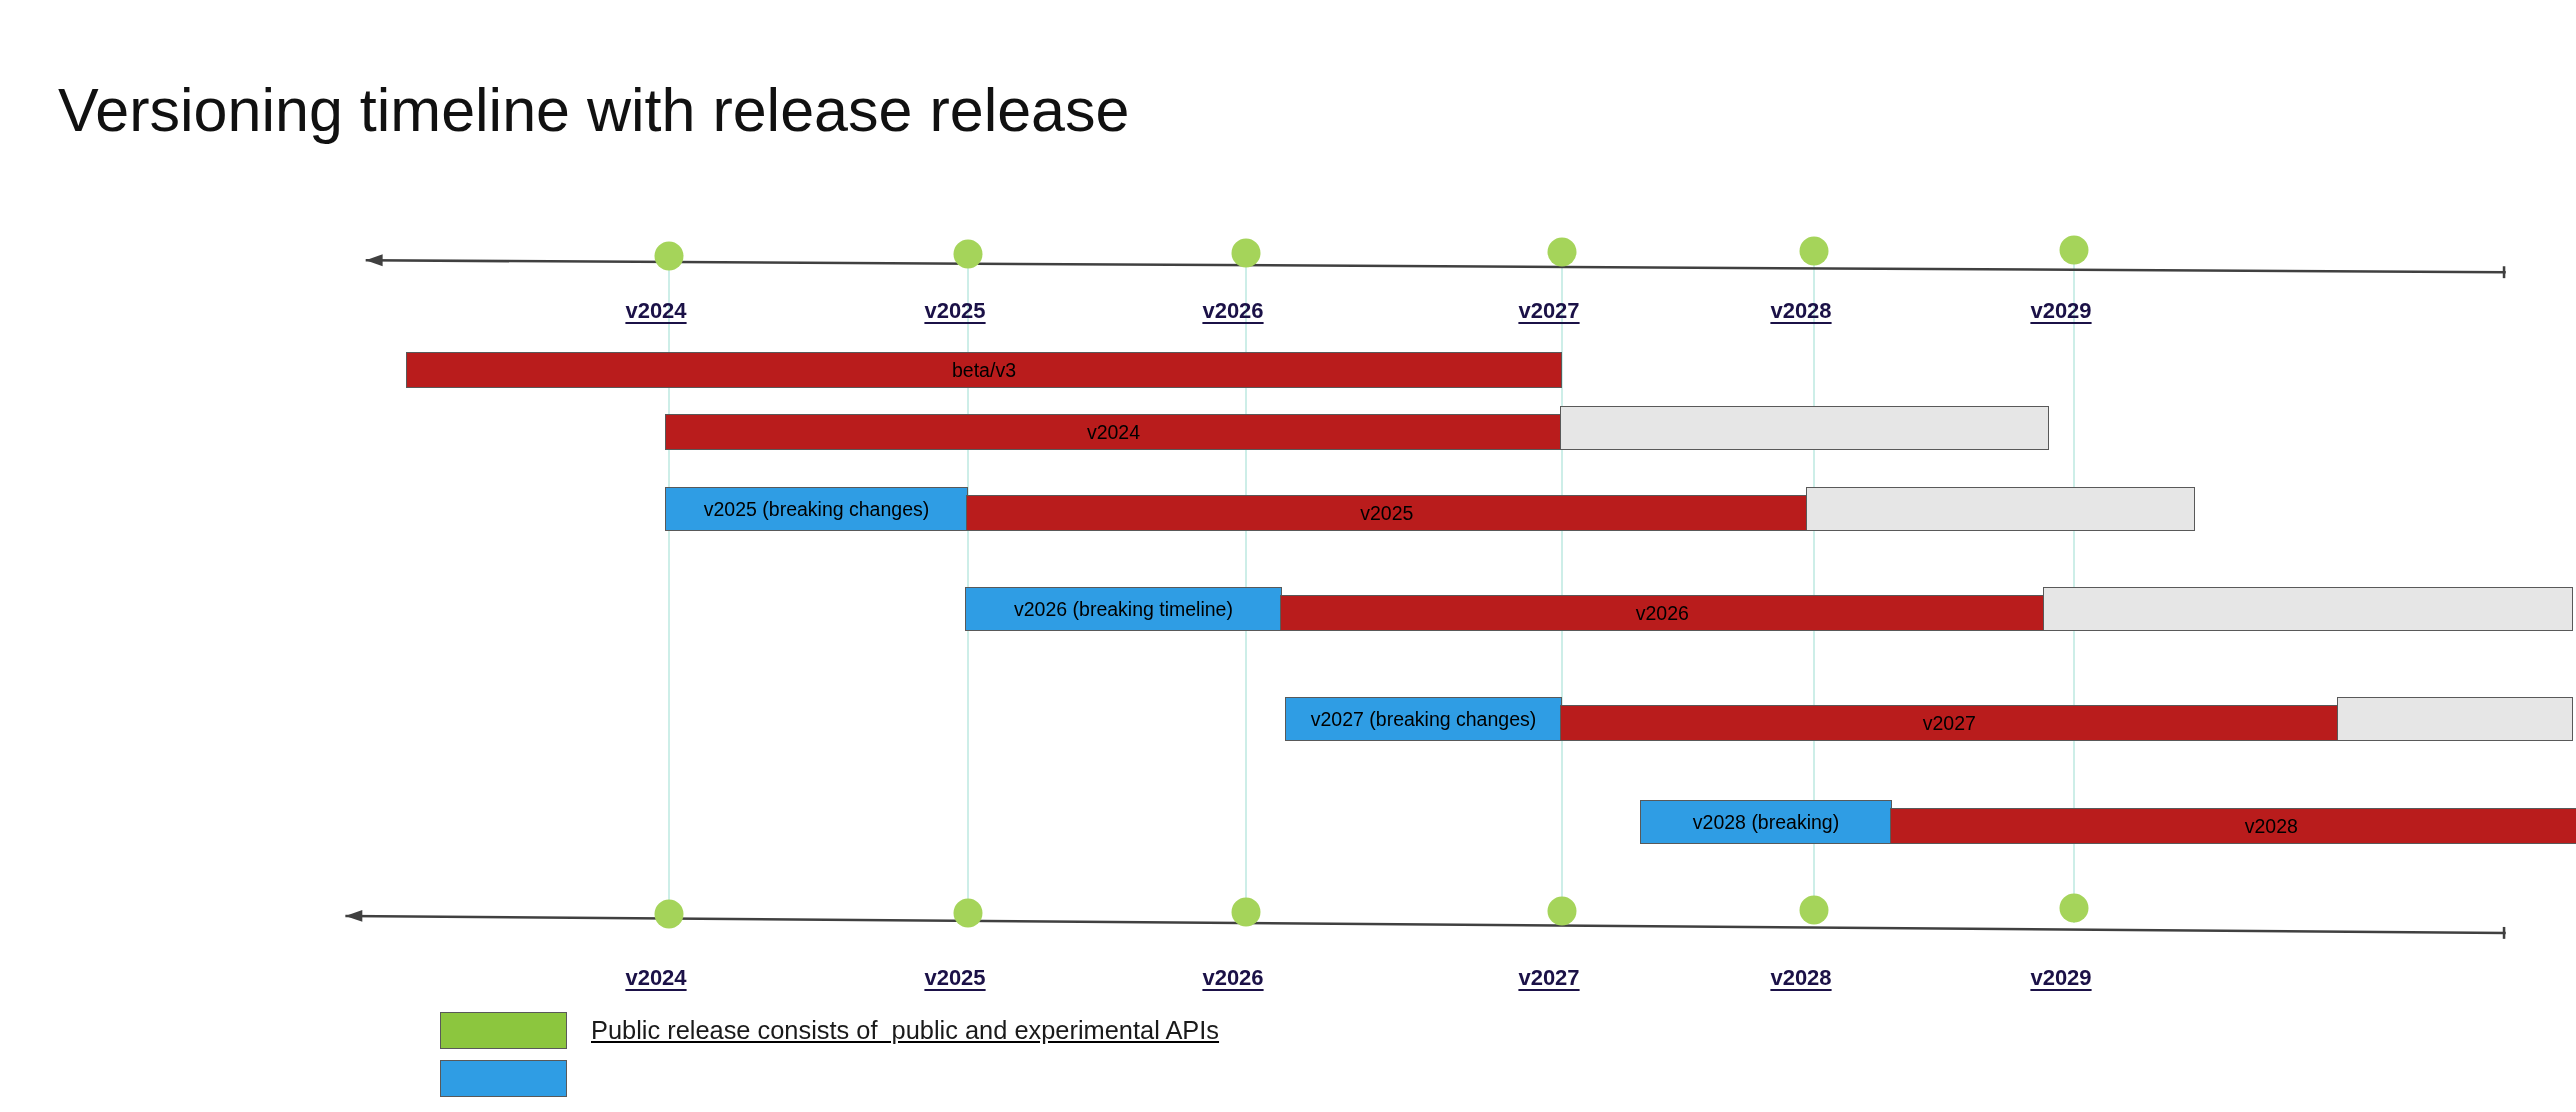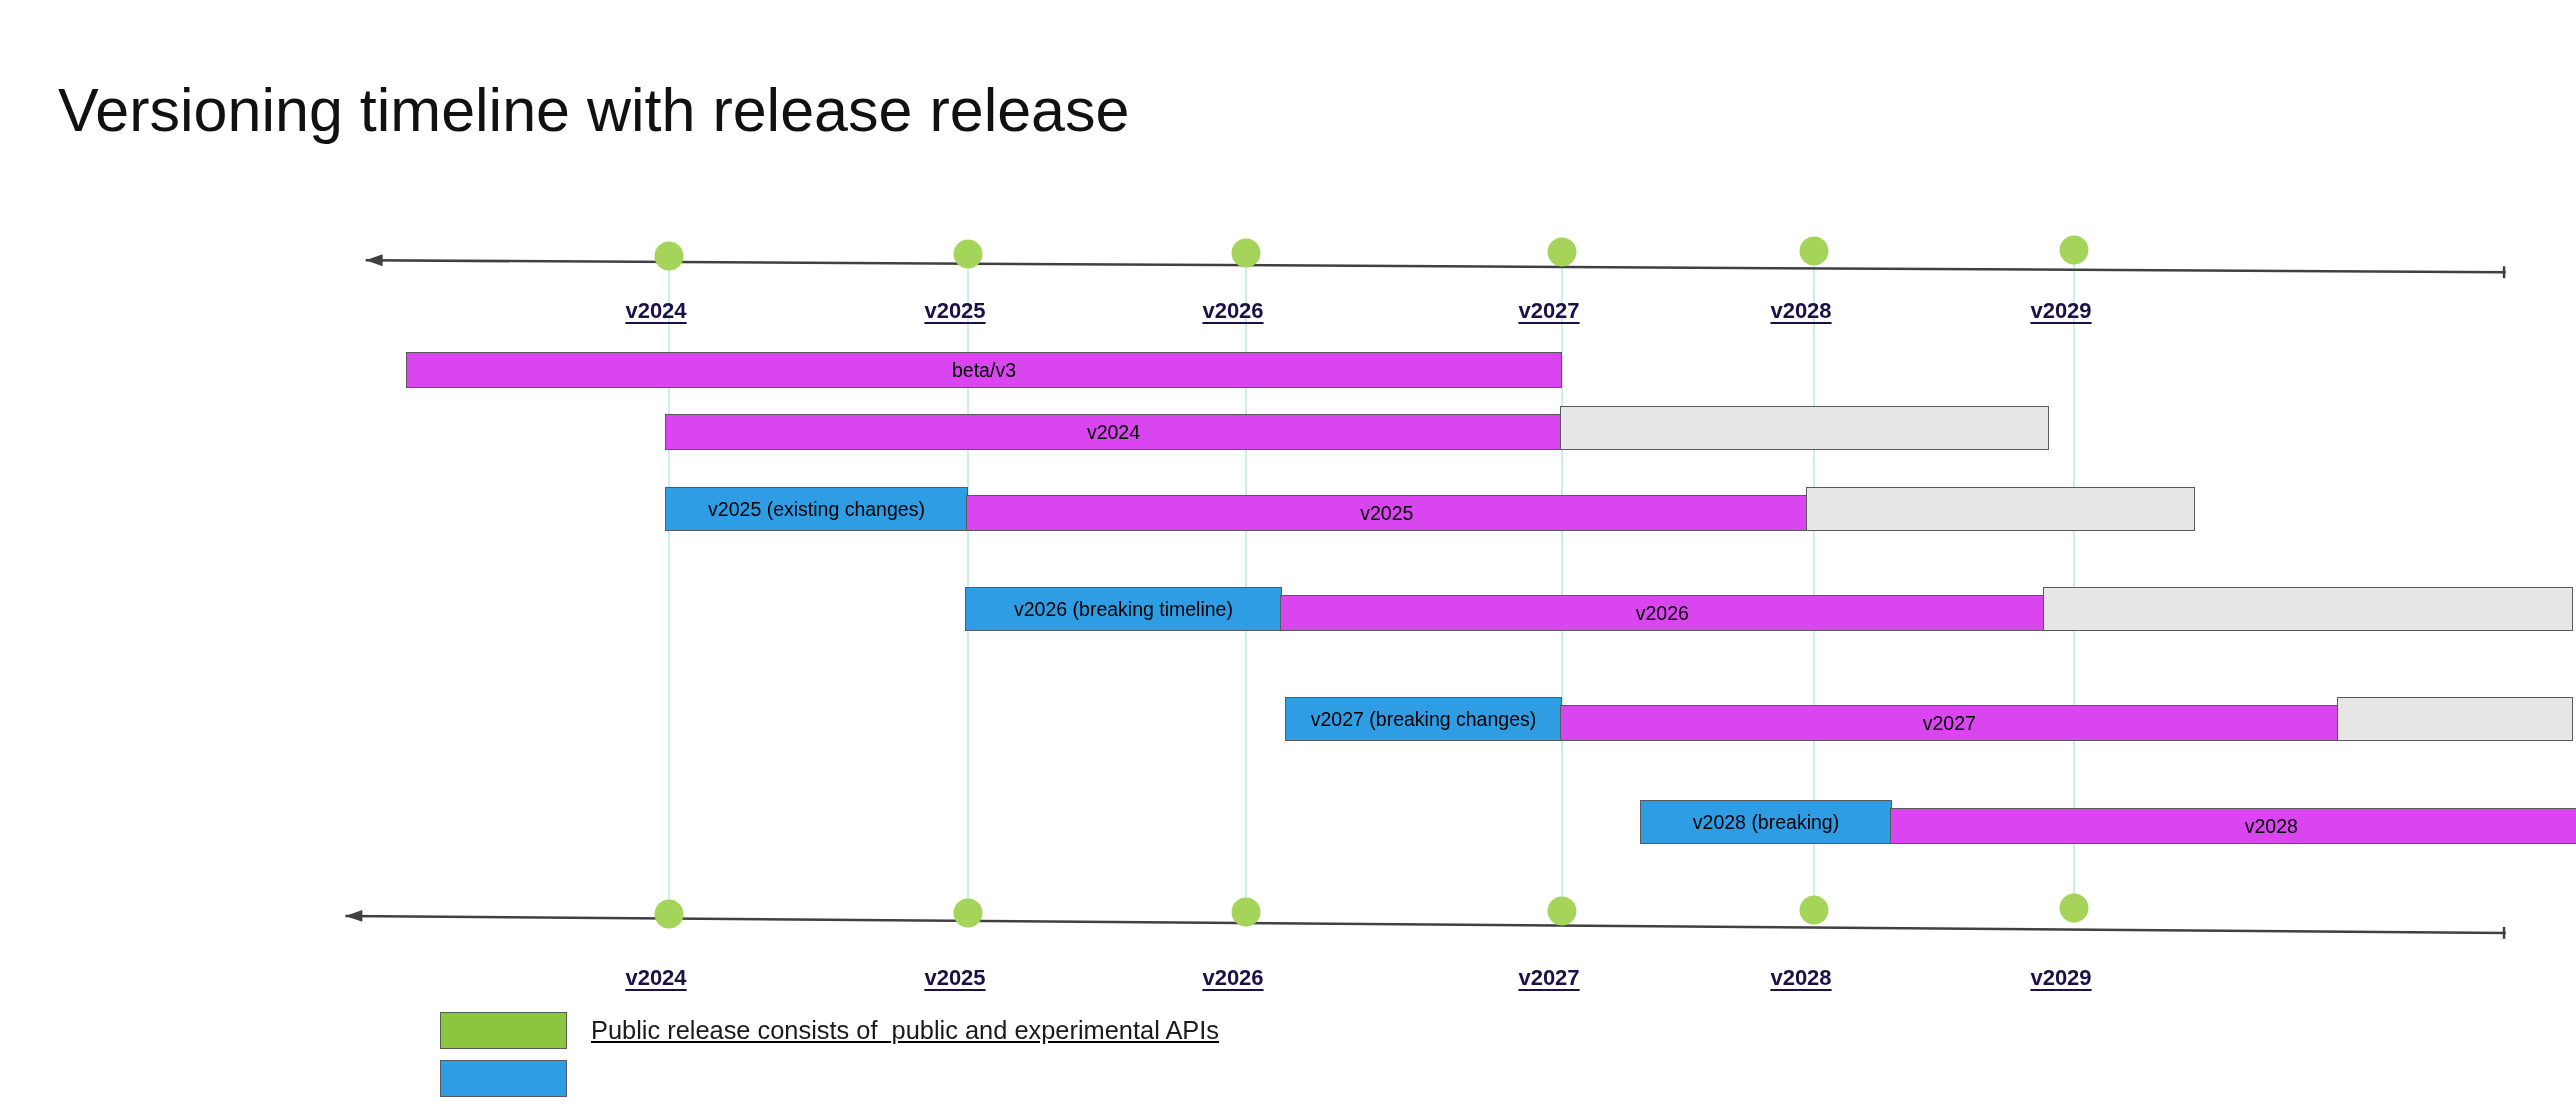--- a/index.html
+++ b/index.html
@@ -91,21 +91,21 @@
     border: 1.7px solid #595959;
     display: flex;
     align-items: center;
     justify-content: center;
     font-size: 19.5px;
     color: #000000;
     white-space: nowrap;
     overflow: hidden;
   }
   .seg + .seg { border-left-width: 1.7px; margin-left: -1.7px; }
-  .seg.green { background: #d946ef; margin-top: 8px; }
+  .seg.green { background: #b91c1c; margin-top: 8px; }
   .seg.blue  { background: #2f9de4; }
   .seg.gray  { background: #e6e6e6; }
 
   
   #legend { position: absolute; left: 0; top: 0; width: 2576px; height: 1112px; pointer-events: none;}
   .legend-item {
     position: absolute;
     display: flex;
     align-items: center;
     text-decoration: underline;
@@ -177,21 +177,21 @@
 
   <div id="bars">
       <div class="bar-row" style="left: 406px; width: 1156px; top: 344px;">
         <div class="seg green" style="width: 1156px;">beta/v3</div>
       </div>
       <div class="bar-row" style="left: 665px; width: 1387px; top: 406px;">
         <div class="seg green" style="width: 897px;">v2024</div>
         <div class="seg gray" style="width: 489px;"></div>
       </div>
       <div class="bar-row" style="left: 665px; width: 1533px; top: 487px;">
-        <div class="seg blue" style="width: 303px;">v2025 (existing changes)</div>
+        <div class="seg blue" style="width: 303px;">v2025 (breaking changes)</div>
         <div class="seg green" style="width: 841px;">v2025</div>
         <div class="seg gray" style="width: 389px;"></div>
       </div>
       <div class="bar-row" style="left: 965px; width: 1611px; top: 587px;">
         <div class="seg blue" style="width: 317px;">v2026 (breaking timeline)</div>
         <div class="seg green" style="width: 764px;">v2026</div>
         <div class="seg gray" style="width: 530px;"></div>
       </div>
       <div class="bar-row" style="left: 1285px; width: 1519px; top: 697px;">
         <div class="seg blue" style="width: 277px;">v2027 (breaking changes)</div>

